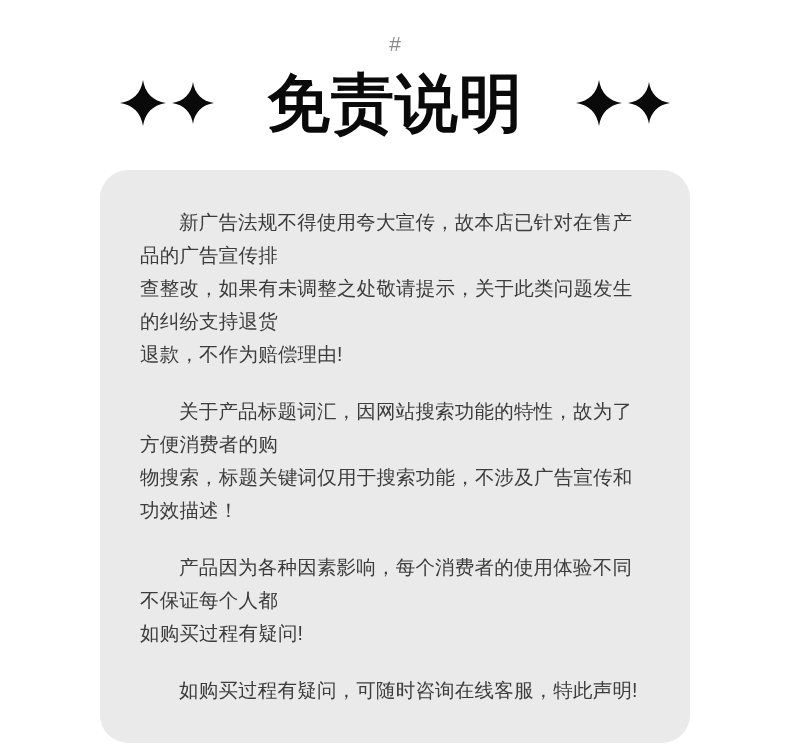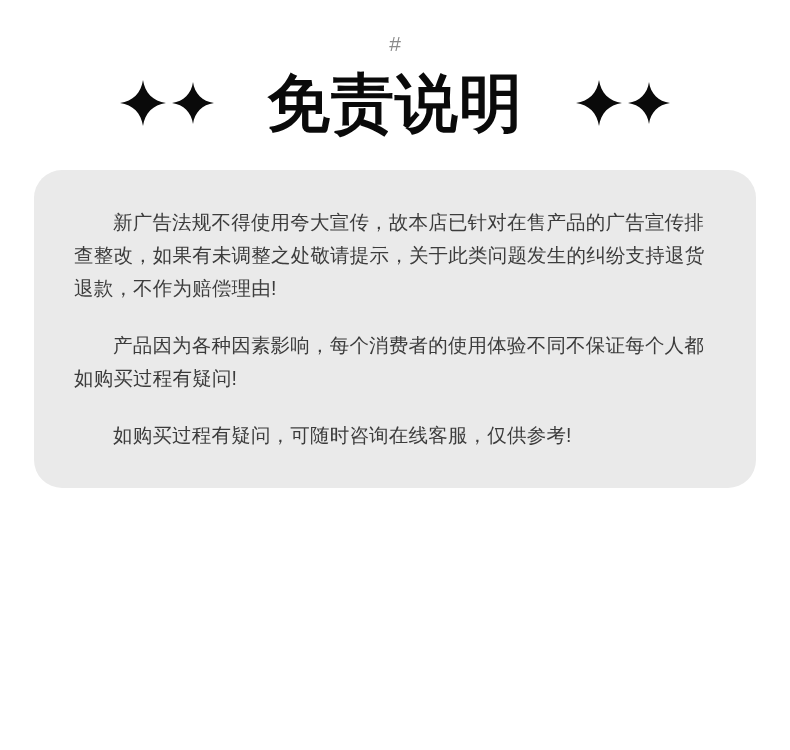--- a/index.html
+++ b/index.html
@@ -50,21 +50,21 @@
   .star.big   { width: 46px; height: 46px; }
   .star.small { width: 42px; height: 42px; }
   .subtitle {
     margin-top: 11px;
     font-size: 19px;
     line-height: 22px;
     color: #9c9c9c;
   }
   .card {
     box-sizing: border-box;
-    width: 722px;
+    width: 590px;
     margin: 31px auto 0;
     background: #eaeaea;
     border-radius: 28px;
     padding: 36px 40px;
   }
   .card p {
     margin: 0 0 24px;
     font-size: 19.5px;
     line-height: 33px;
     color: #3c3c3c;
@@ -103,18 +103,20 @@
         </svg>
       </span>
     </div>
 
   </header>
 
   <section class="card">
     <p>新广告法规不得使用夸大宣传，故本店已针对在售产品的广告宣传排
 查整改，如果有未调整之处敬请提示，关于此类问题发生的纠纷支持退货
 退款，不作为赔偿理由!</p>
+    <p>关于产品标题词汇，因网站搜索功能的特性，故为了方便消费者的购
+物搜索，标题关键词仅用于搜索功能，不涉及广告宣传和功效描述！</p>
     <p>产品因为各种因素影响，每个消费者的使用体验不同不保证每个人都
 如购买过程有疑问!</p>
-    <p>如购买过程有疑问，可随时咨询在线客服，仅供参考!</p>
+    <p>如购买过程有疑问，可随时咨询在线客服，特此声明!</p>
   </section>
 
 </div>
 
 </body></html>

